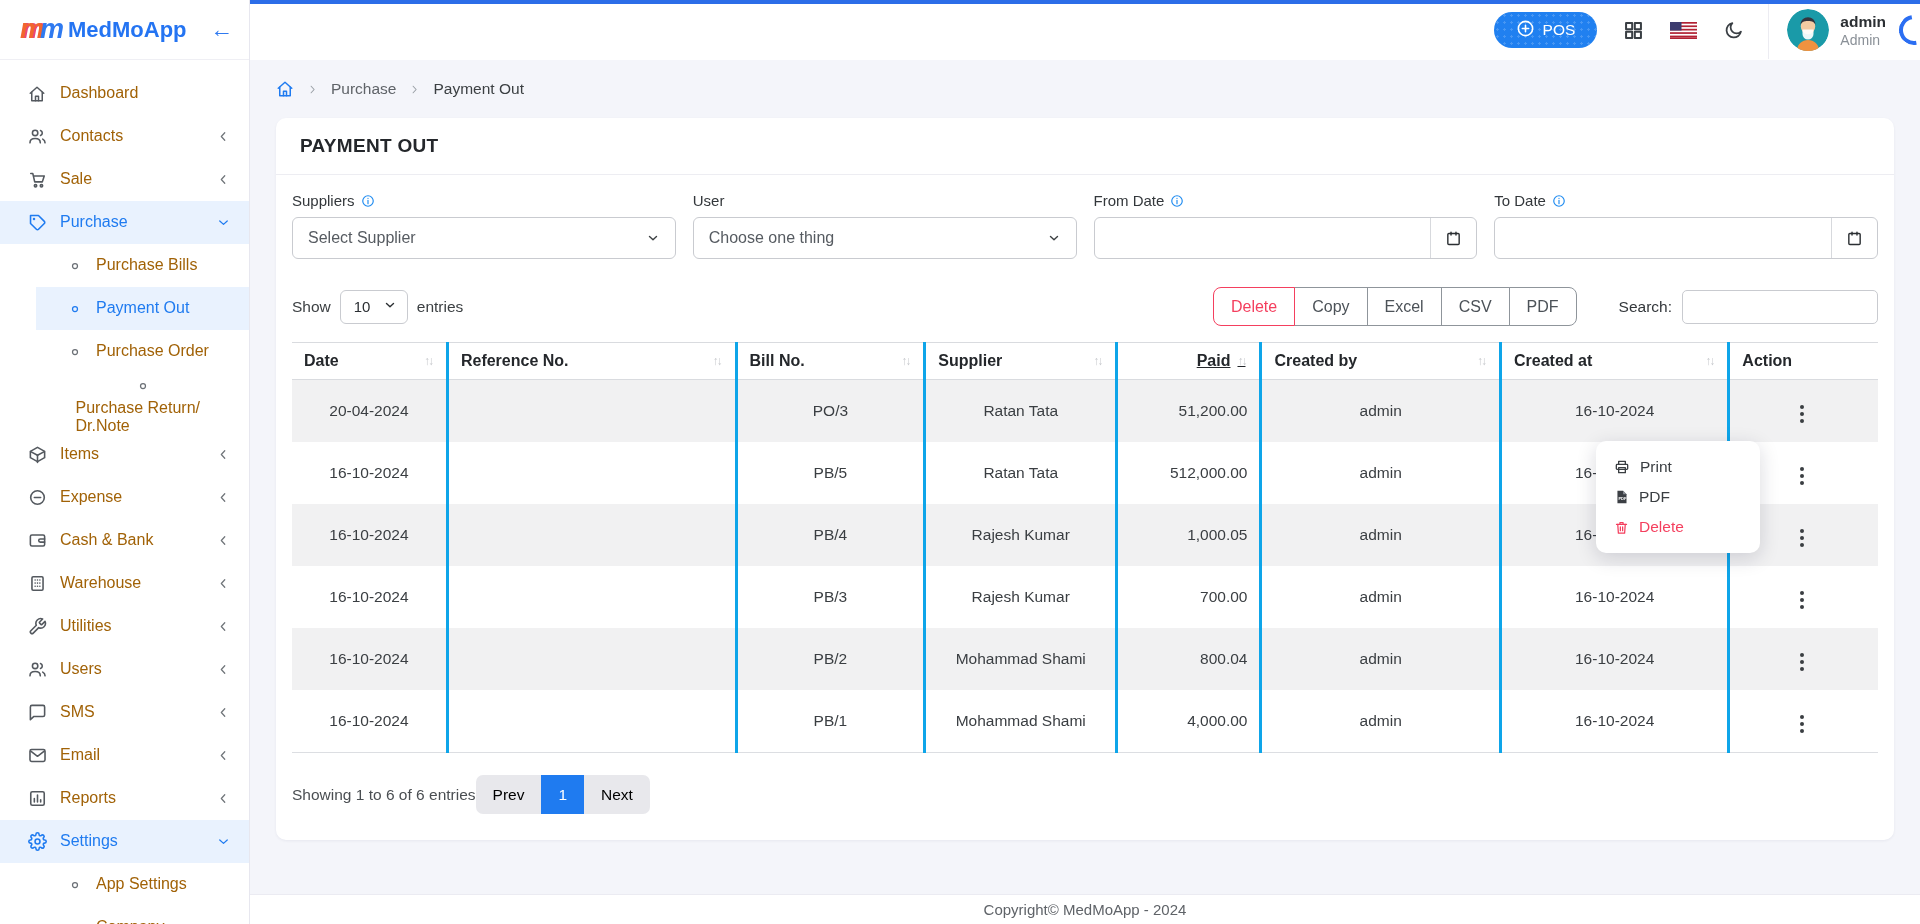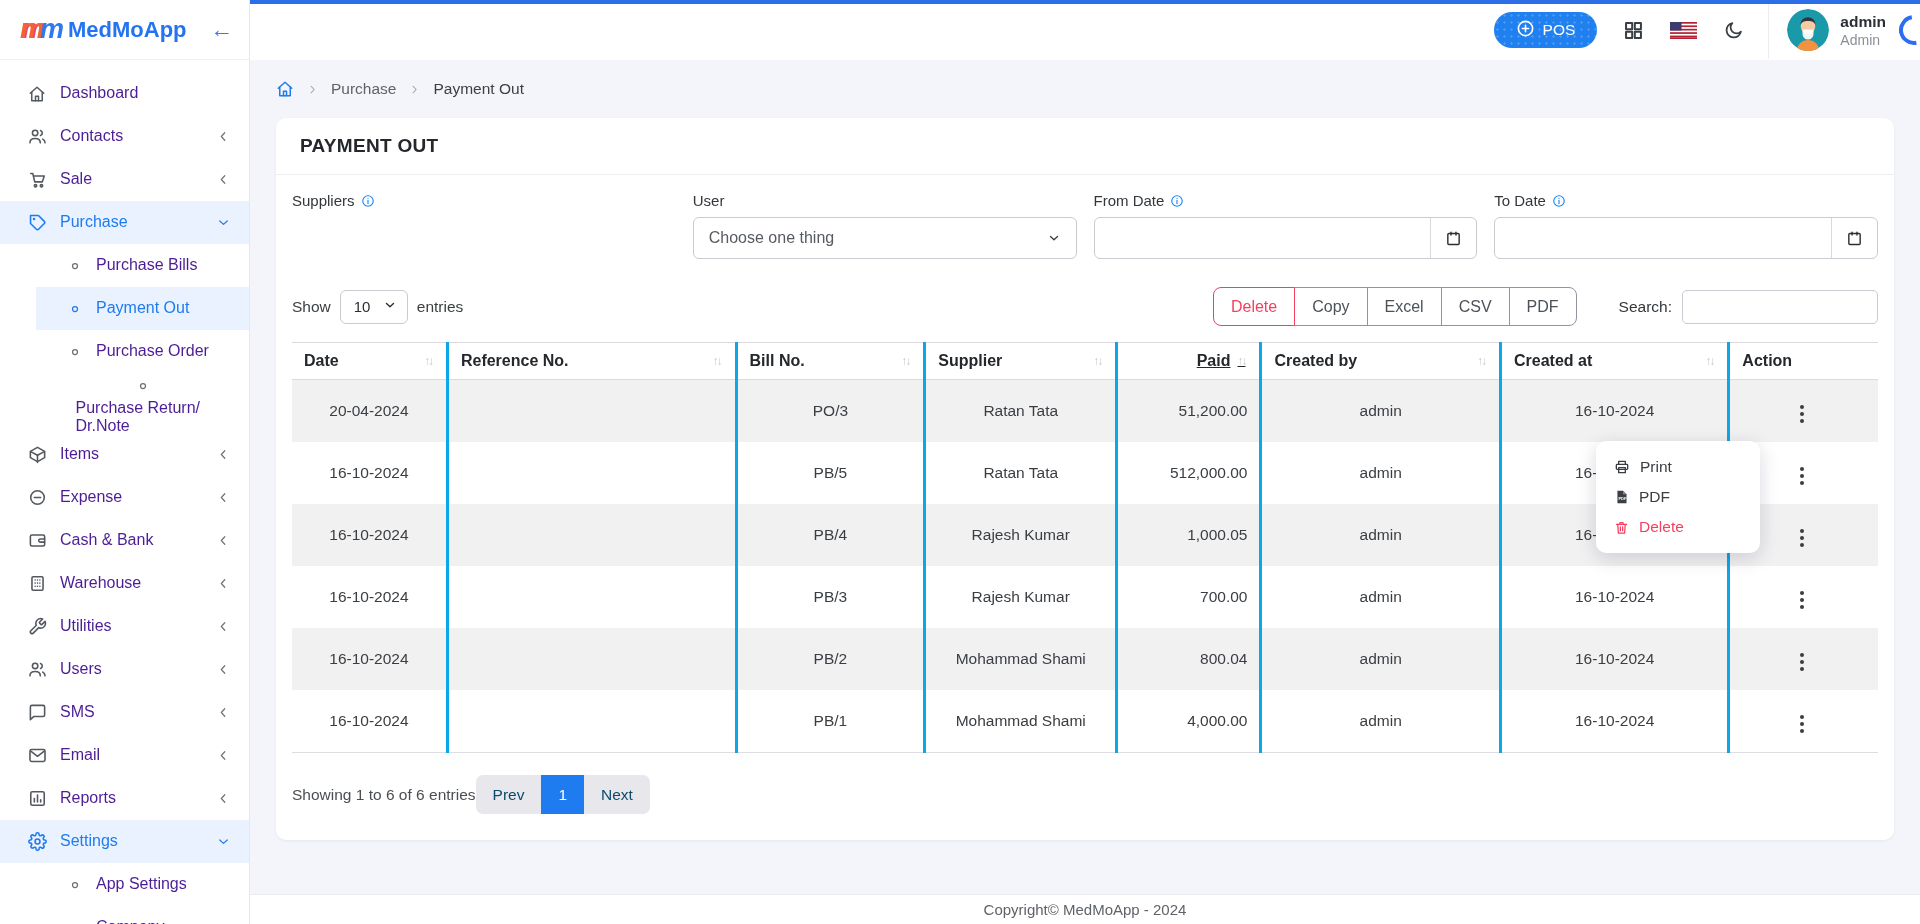--- a/index.html
+++ b/index.html
@@ -10,21 +10,21 @@
   
   .sidebar { position:absolute; left:0; top:0; bottom:0; width:250px; background:#fff; border-right:1px solid #e7e7ef; z-index:20; }
   .sidebar-header { height:60px; display:flex; align-items:center; justify-content:space-between; padding:0 16px 0 20px; border-bottom:1px solid #efeff4;gap:20px; }
   .logo { display:flex; align-items:center; gap:8px; }
   .logo-mm { font-style:italic; font-weight:bold; font-size:27px; letter-spacing:-4px; }
   .logo-mm .m1 { color:#f2662e; text-shadow:2px 0 #e8467c; }
   .logo-mm .m2 { color:#2f7af0; }
   .logo-text { color:#2474f2; font-weight:bold; font-size:22px; }
   .collapse-arrow { color:#2f7af0; font-size:23px; line-height:1; cursor:pointer; }
   .nav { padding-top:12px; }
-  .nav-item { display:flex; align-items:center; height:43px; padding:0 18px 0 28px; color:#4c1d95; font-size:16px; cursor:pointer; }
+  .nav-item { display:flex; align-items:center; height:43px; padding:0 18px 0 28px; color:#a16207; font-size:16px; cursor:pointer; }
   .nav-item .ic { width:32px; display:flex; align-items:center; color:#54595f; flex:0 0 32px; }
   .nav-item .lbl { flex:1; line-height:1.15; }
   .nav-item .chev { color:#70757a; display:flex; }
   .nav-item.sub { padding-left:34px;margin-left:36px; }
   .nav-item.sub .ic { width:26px; flex:0 0 26px; color:#6b7076; }
   .nav-item.two-line { height:60px;flex-direction:column; }
   .nav-item.two-line .lbl { max-width:150px; }
   .nav-item.active { background:#e9f2fe; color:#1f7bf0; }
   .nav-item.active .ic, .nav-item.active .chev { color:#1f7bf0; }
 
@@ -88,21 +88,21 @@
   td { padding:15px 12px; font-size:15.5px; color:#3a3e42;text-align:center; }
   td.right { text-align:right; }
   tbody tr:nth-child(odd) { background:#f1f1f2; }
   tbody tr:last-child td { border-bottom:1px solid #dcdee2; }
   .dots { display:inline-flex; flex-direction:column; gap:3px; padding:4px 10px 4px 6px; cursor:pointer; }
   .dots i { width:4px; height:4px; border-radius:50%; background:#3a3e42; }
 
   .table-footer { display:flex; align-items:center; padding:22px 16px 0; }
   .tf-info { font-size:15.5px; color:#4a4e52; }
   .pager { display:flex; border-radius:7px; overflow:hidden; }
-  .pager .pg { height:39px; display:flex; align-items:center; justify-content:center; padding:0 17px; font-size:15.5px; background:#e8e8ec; color:#0c4a6e; cursor:pointer; }
+  .pager .pg { height:39px; display:flex; align-items:center; justify-content:center; padding:0 17px; font-size:15.5px; background:#e8e8ec; color:#000000; cursor:pointer; }
   .pager .pg.active { background:#1f7bf0; color:#fff; }
 
   
   .action-menu { position:absolute; left:1596px; top:441px; width:164px; background:#fff; border-radius:10px; box-shadow:0 5px 20px rgba(20,20,50,.16); padding:11px 0; z-index:40; }
   .action-menu .mi { display:flex; align-items:center; gap:10px; padding:6px 18px; font-size:15.5px; color:#3a3e42; cursor:pointer; }
   .action-menu .mi.danger { color:#f43f5e; }
   .action-menu .mi .ic { display:flex; }
 
   
   .footer { position:absolute; left:250px; right:0; bottom:0; height:30px; background:#fff; border-top:1px solid #ebebf2; display:flex; align-items:center; justify-content:center; font-size:15px; color:#5f6368; z-index:18; }
@@ -456,20 +456,28 @@
 
       <div class="filters">
         <div>
           <div class="f-label">
             <span>Suppliers</span>
             <span class="info-ic">
                 <svg width="14" height="14" viewBox="0 0 24 24" fill="none" stroke="currentColor" stroke-width="2" stroke-linecap="round" stroke-linejoin="round">
                   <circle cx="12" cy="12" r="9"></circle>
                   <path d="M12 11v5.5"></path>
                   <path d="M12 7.6h.01"></path>
+                </svg>
+              </span>
+          </div>
+          <div class="select">
+            <span class="sel-text">Select Supplier</span>
+            <span class="chev">
+                <svg width="14" height="14" viewBox="0 0 24 24" fill="none" stroke="currentColor" stroke-width="2.4" stroke-linecap="round" stroke-linejoin="round">
+                  <polyline points="6 9.5 12 15 18 9.5"></polyline>
                 </svg>
               </span>
           </div>
         </div>
         <div>
           <div class="f-label">
             <span>User</span>
           </div>
           <div class="select">
             <span class="sel-text">Choose one thing</span>

